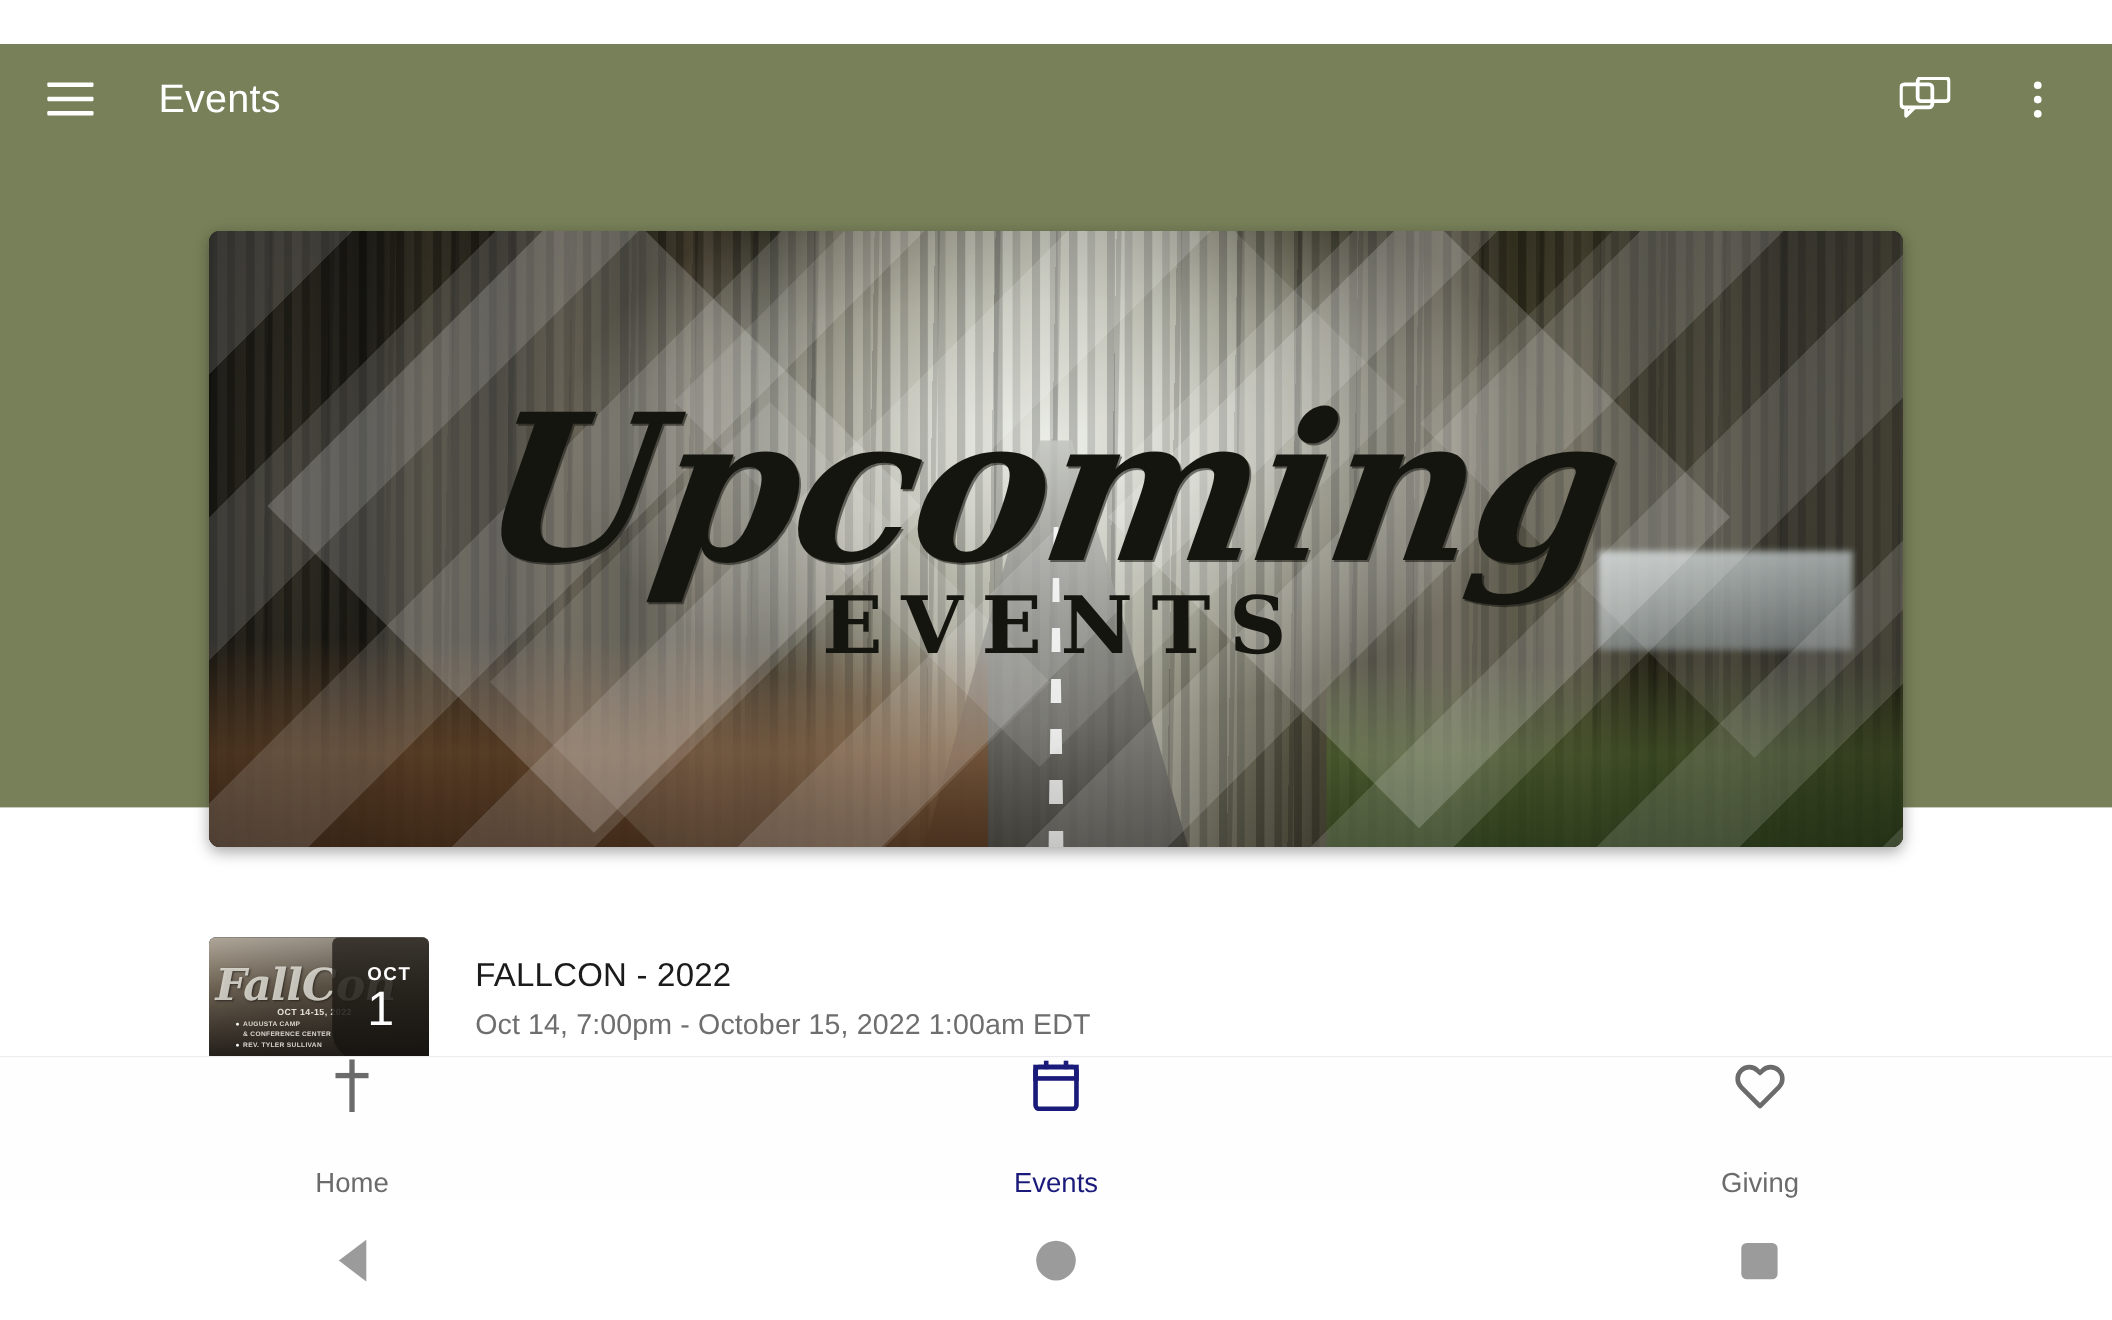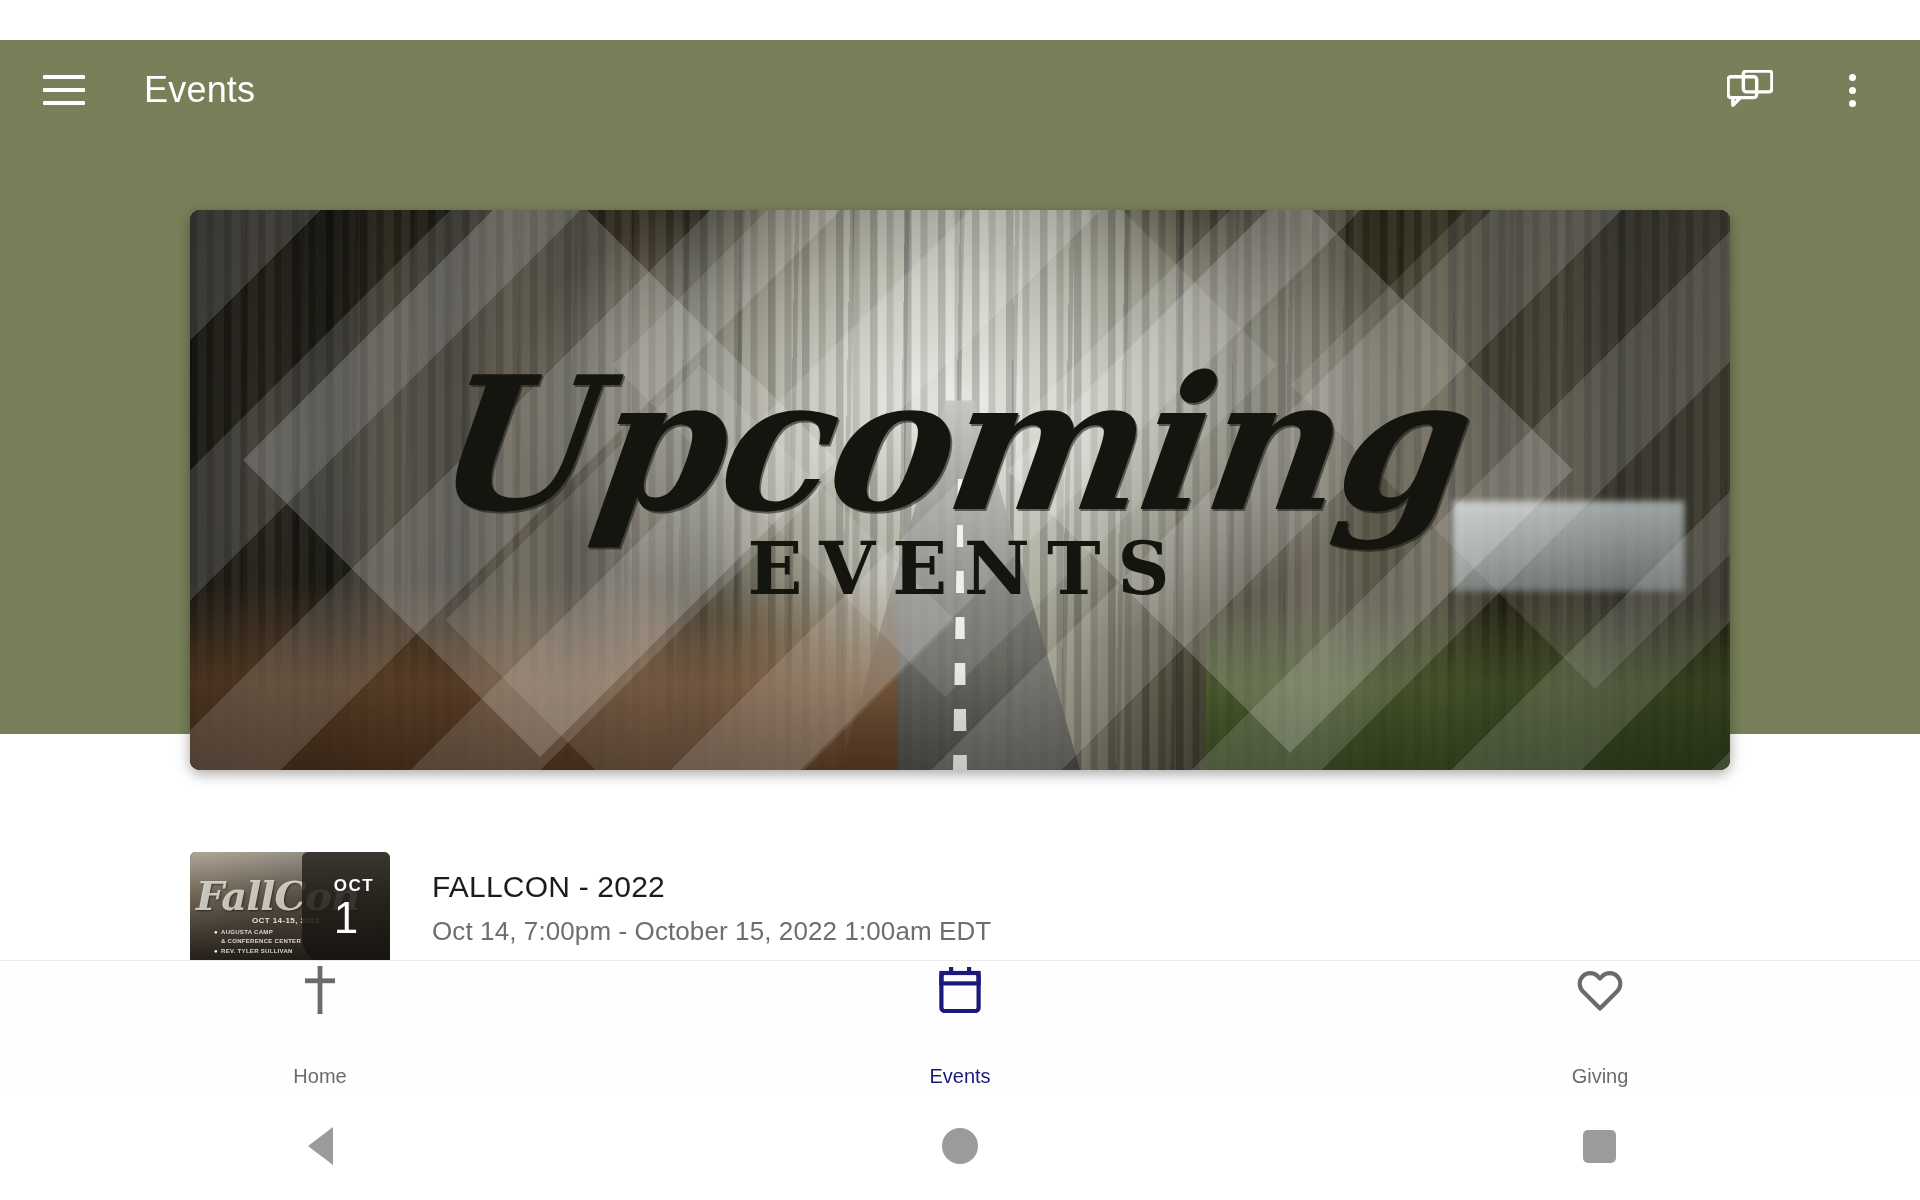--- a/index.html
+++ b/index.html
@@ -163,21 +163,21 @@
   .ev-sub{ font-size:26px; color:#6e6e6e; margin-top:12px; letter-spacing:.1px; }
 
   
   #bottom-nav{
     position:absolute; left:0; bottom:108px; width:1920px; height:132px;
     background:#fefeff; border-top:1px solid #ececee;
     display:flex; align-items:center;
   }
   .tab{ flex:1; display:flex; flex-direction:column; align-items:center;
     justify-content:center; gap:12px; cursor:pointer; height:100%; }
-  .tab .lbl{ font-size:20px; color:#6b6b6b;margin-top:38px; }
+  .tab .lbl{ font-size:25px; color:#6b6b6b;margin-top:38px; }
   .tab.active .lbl{ color:#1a1a7a; }
   .tab-icon{ height:50px; display:flex; align-items:center; justify-content:center; }
   #more-dots{ display:flex; gap:9px; align-items:center; }
   #more-dots span{ width:11px; height:11px; border-radius:50%; background:#6b6b6b; display:block; }
 
   
   #android-nav{
     position:absolute; left:0; bottom:0; width:1920px; height:108px;
     background:#fff; display:flex; align-items:center; justify-content:center; gap:0;
   }

